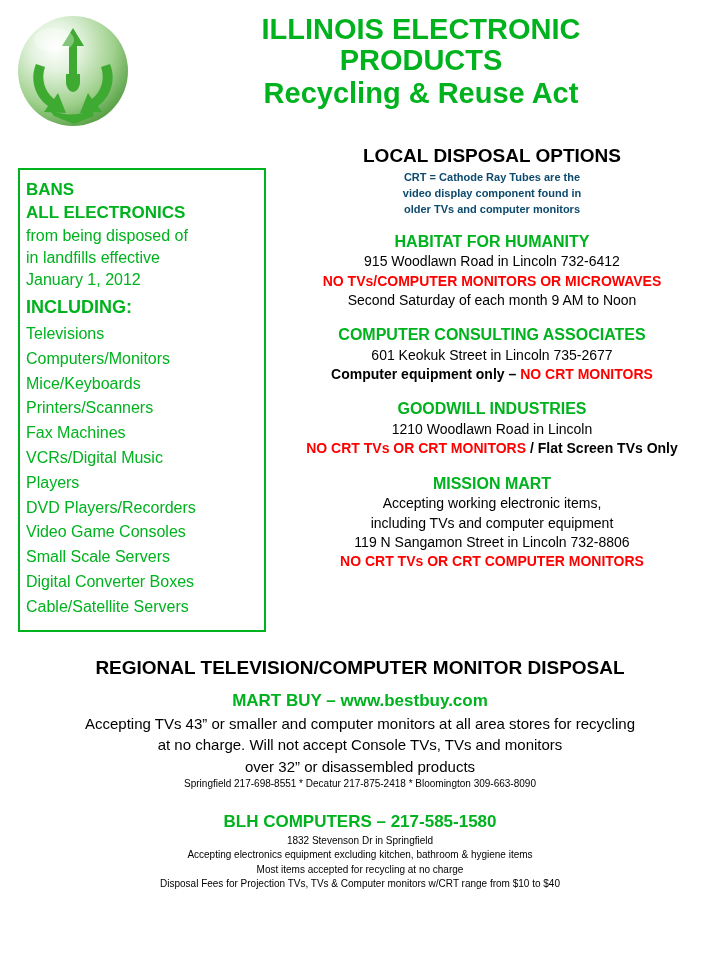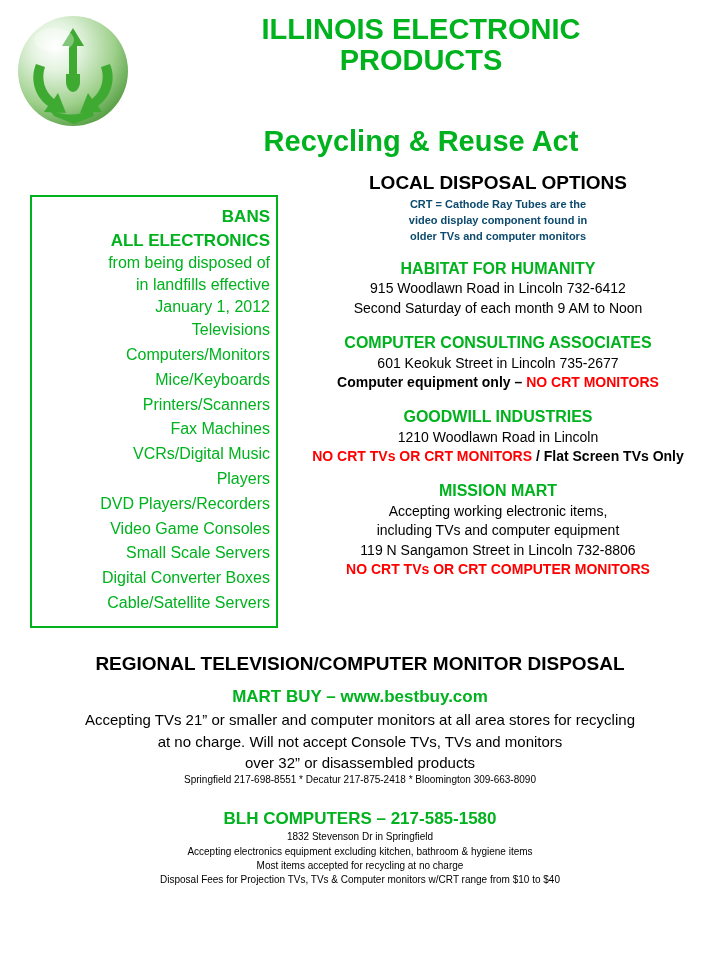--- a/index.html
+++ b/index.html
@@ -59,40 +59,39 @@
     font-size: 29px;
     font-weight: bold;
     line-height: 1.08;
     letter-spacing: 0px;
   }
   .title-line2 {
     color: #00b21e;
     font-size: 29px;
     font-weight: bold;
     line-height: 1.12;
-    margin-top: 48px;
   }
 
   
   .columns {
     display: flex;
     align-items: flex-start;
     padding: 14px 12px 0 12px;
   }
 
   
   .bans-box {
     width: 248px;
     flex: 0 0 248px;
     border: 2px solid #00b21e;
     box-sizing: border-box;
     padding: 8px 6px 10px 6px;
-    text-align: right;
+    text-align: left;
     margin-top: 24px;
-    margin-left: 18px;
+    margin-left: 6px;
   }
   .bans-box .b-head {
     color: #00b21e;
     font-weight: bold;
     font-size: 17px;
     line-height: 1.38;
   }
   .bans-box .b-sub {
     color: #00b21e;
     font-size: 16px;
@@ -215,20 +214,21 @@
   </div>
 
   <div class="columns">
 
     <div class="bans-box">
       <div class="b-head">BANS</div>
       <div class="b-head">ALL ELECTRONICS</div>
       <div class="b-sub">from being disposed of</div>
       <div class="b-sub">in landfills effective</div>
       <div class="b-sub">January 1, 2012</div>
+      <div class="b-including">INCLUDING:</div>
       <div class="b-item">Televisions</div>
       <div class="b-item">Computers/Monitors</div>
       <div class="b-item">Mice/Keyboards</div>
       <div class="b-item">Printers/Scanners</div>
       <div class="b-item">Fax Machines</div>
       <div class="b-item">VCRs/Digital Music</div>
       <div class="b-item">Players</div>
       <div class="b-item">DVD Players/Recorders</div>
       <div class="b-item">Video Game Consoles</div>
       <div class="b-item">Small Scale Servers</div>
@@ -238,20 +238,21 @@
 
     <div class="right-col">
       <div class="lo-title">LOCAL DISPOSAL OPTIONS</div>
       <div class="crt-def">CRT = Cathode Ray Tubes are the</div>
       <div class="crt-def">video display component found in</div>
       <div class="crt-def">older TVs and computer monitors</div>
 
       <div class="org">
         <div class="org-name">HABITAT FOR HUMANITY</div>
         <div class="org-line">915 Woodlawn Road in Lincoln     732-6412</div>
+        <div class="org-line red">NO TVs/COMPUTER MONITORS OR MICROWAVES</div>
         <div class="org-line">Second Saturday of each month      9 AM to Noon</div>
       </div>
 
       <div class="org">
         <div class="org-name">COMPUTER CONSULTING ASSOCIATES</div>
         <div class="org-line">601 Keokuk Street in Lincoln     735-2677</div>
         <div class="org-line"><span class="blk-bold">Computer equipment only – </span><span class="red">NO CRT MONITORS</span></div>
       </div>
 
       <div class="org">
@@ -268,21 +269,21 @@
         <div class="org-line red">NO CRT TVs OR CRT COMPUTER MONITORS</div>
       </div>
     </div>
   </div>
 
   <div class="regional">
     <div class="regional-title">REGIONAL TELEVISION/COMPUTER MONITOR DISPOSAL</div>
 
     <div class="reg-block">
       <div class="reg-name">MART BUY – www.bestbuy.com</div>
-      <div class="reg-line">Accepting TVs 21” or smaller and computer monitors at all area stores for recycling</div>
+      <div class="reg-line">Accepting TVs 43” or smaller and computer monitors at all area stores for recycling</div>
       <div class="reg-line">at no charge.   Will not accept Console TVs, TVs and monitors</div>
       <div class="reg-line">over 32” or disassembled products</div>
       <div class="reg-line small">Springfield  217-698-8551  *  Decatur  217-875-2418  *  Bloomington   309-663-8090</div>
     </div>
 
     <div class="spacer-10"></div>
 
     <div class="reg-block">
       <div class="reg-name">BLH COMPUTERS – 217-585-1580</div>
       <div class="reg-line small">1832 Stevenson Dr in Springfield</div>

